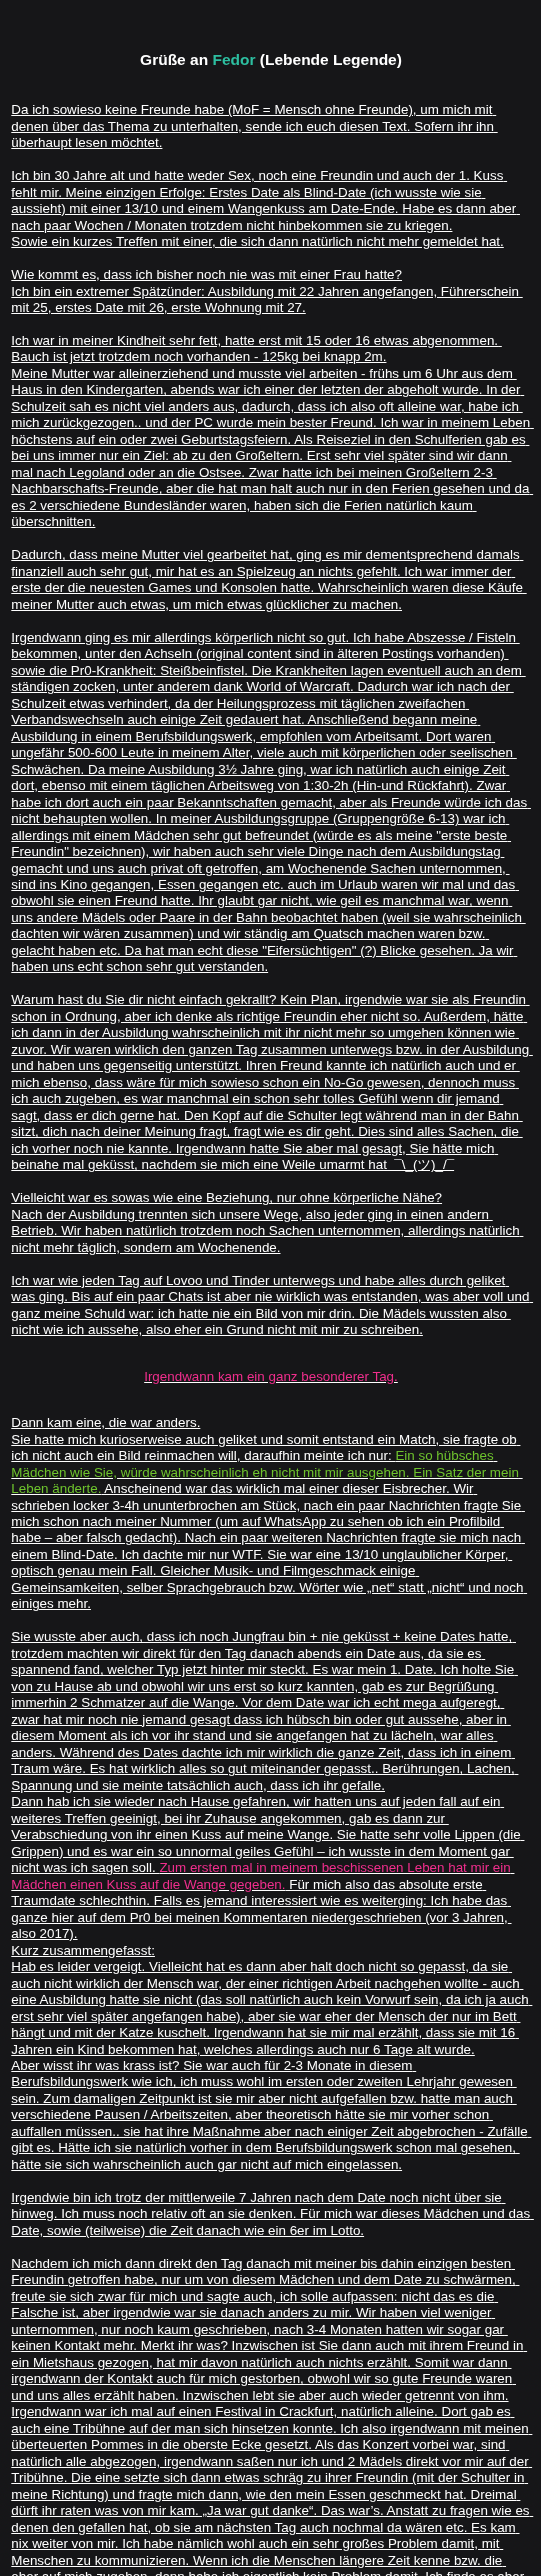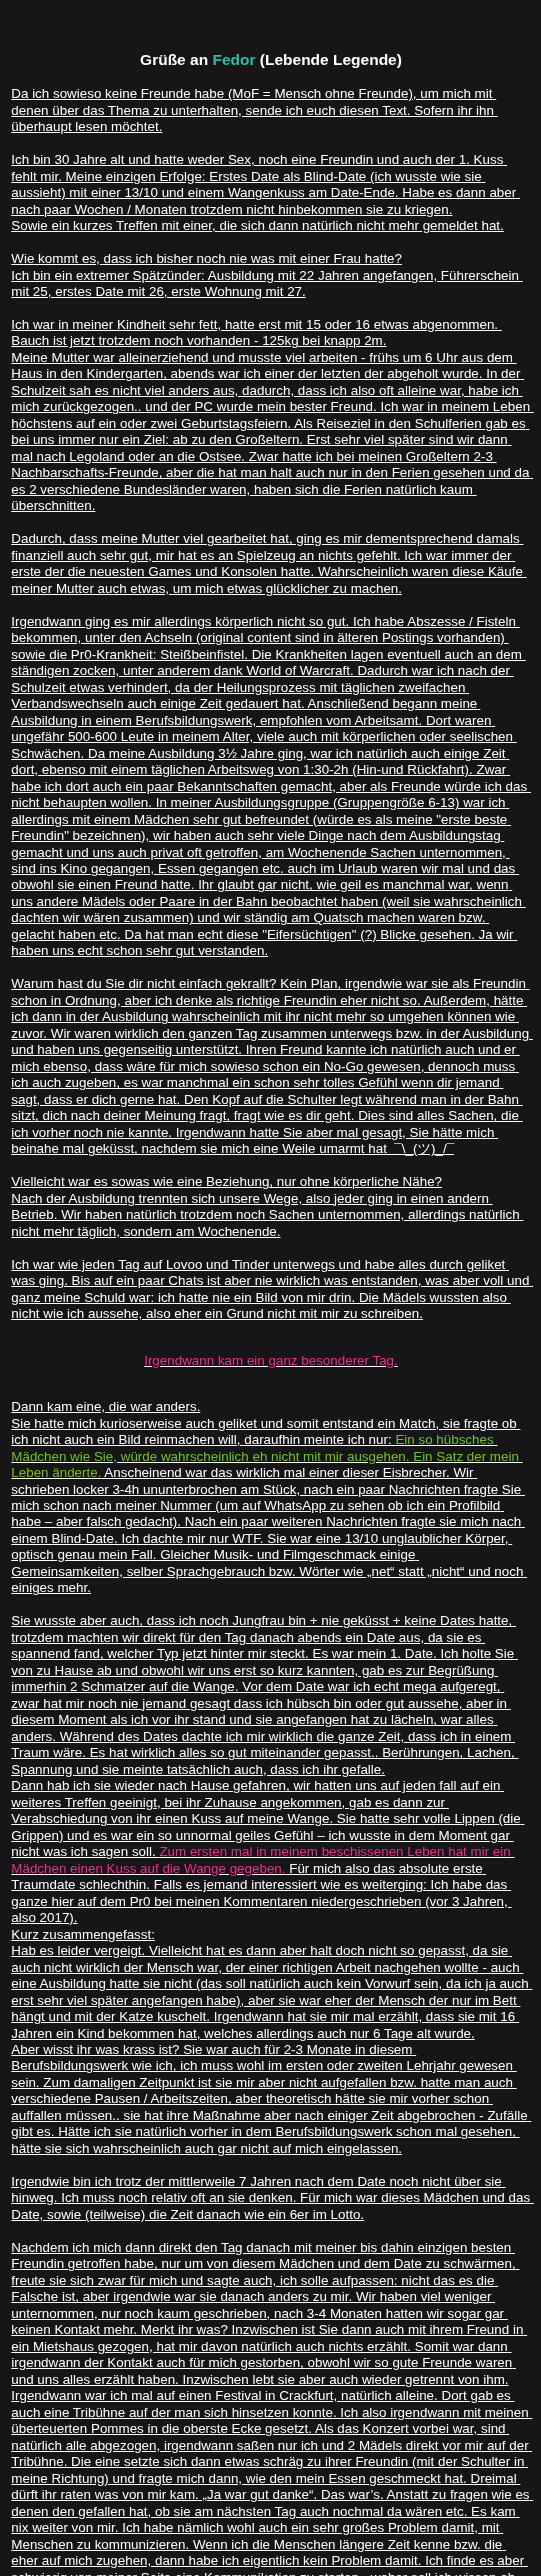--- a/index.html
+++ b/index.html
@@ -22,21 +22,21 @@
   }
   .title{
     margin:0 0 3.1px 0;
     text-align:center;
     color:var(--pink);
     font-size:17.5px;
     font-weight:bold;
     line-height:1.38;
   }
   .subtitle{
-    margin:1px 0 16px 0;
+    margin:1px 0 32px 0;
     text-align:center;
     color:var(--text);
     font-size:15.5px;
     font-weight:bold;
     line-height:1.3;
   }
   .para{
     margin:0 0 16.5px 0;
     font-size:13.4px;
     line-height:1.23;

